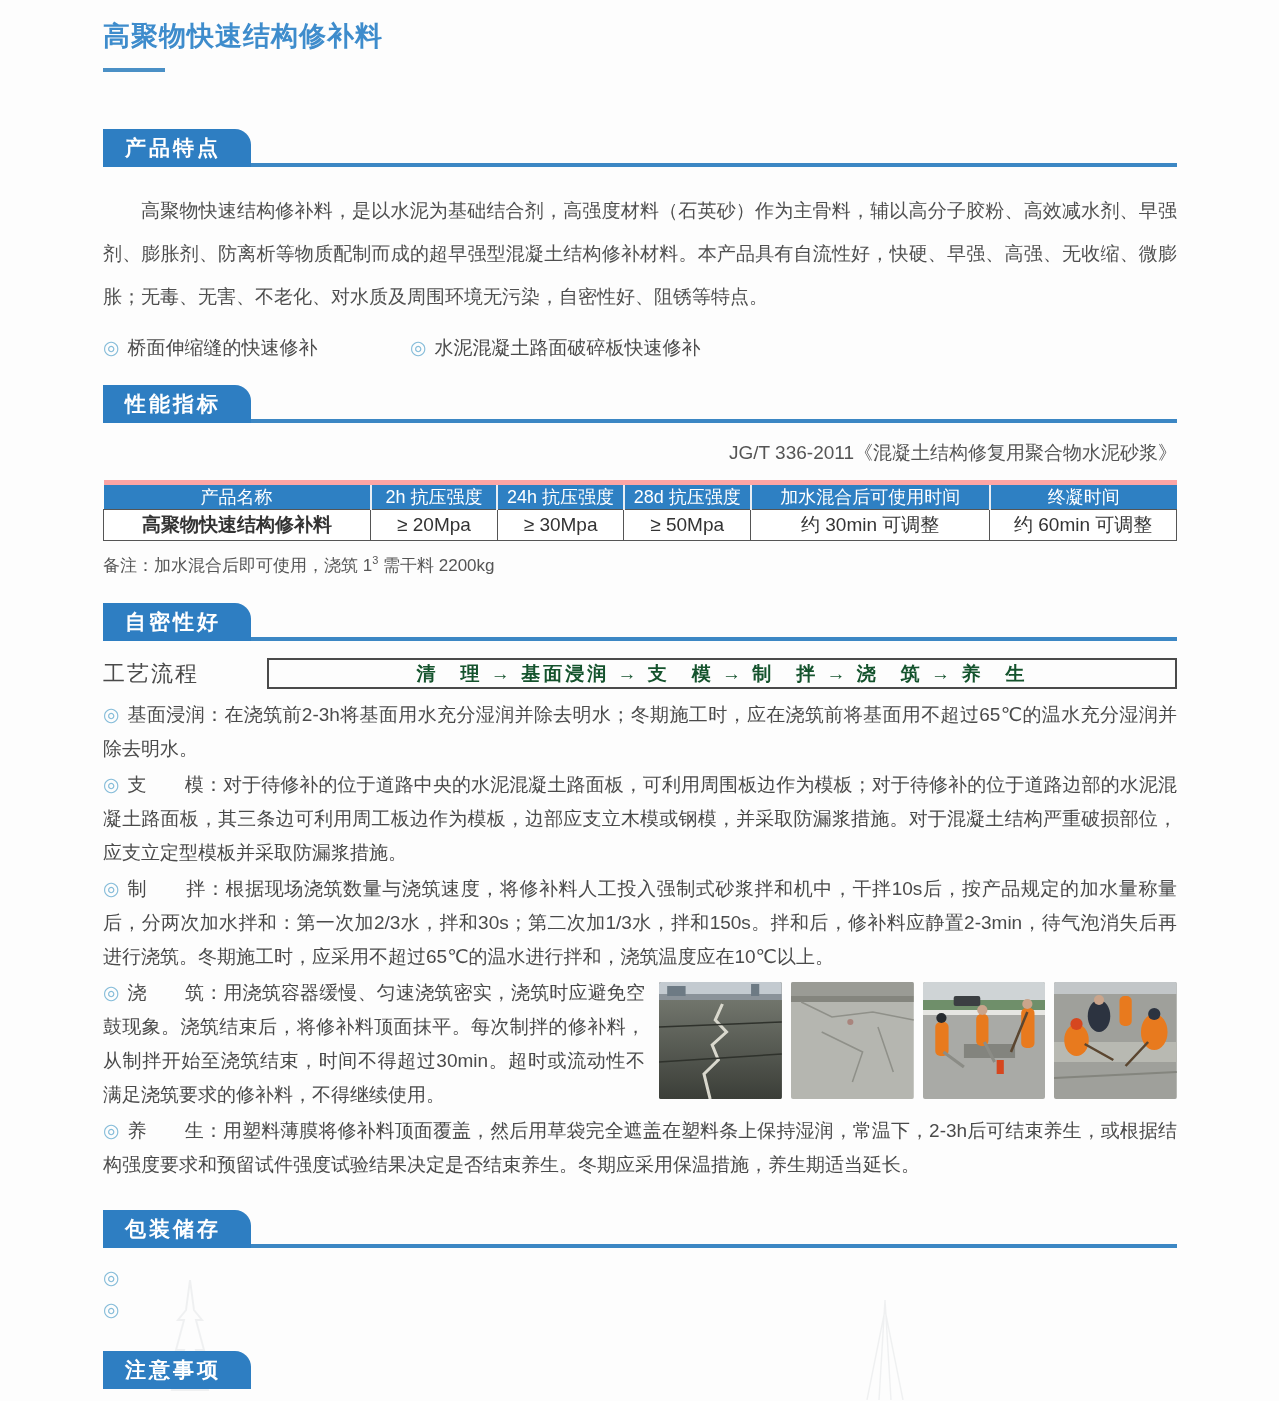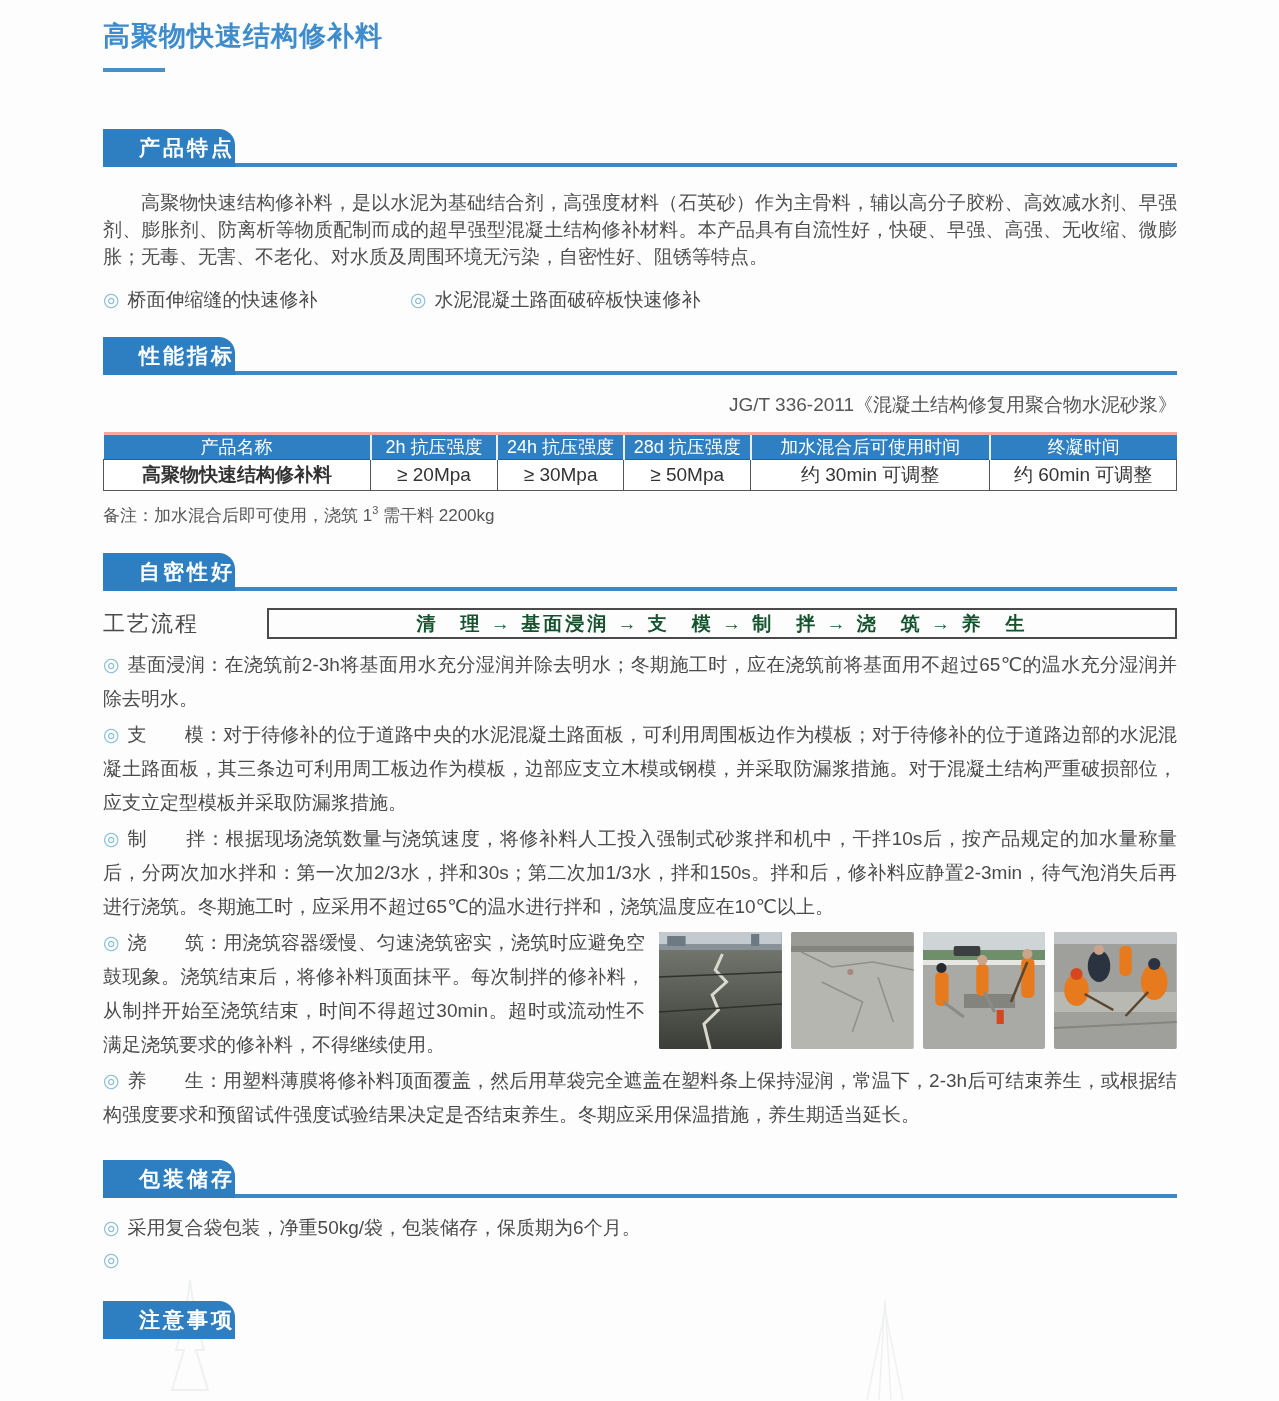--- a/index.html
+++ b/index.html
@@ -15,48 +15,48 @@
   .content { width:1074px; margin-left:103px; padding-top:18px; position:relative; z-index:1; }
 
   
   .doc-title { font-size:27px; font-weight:bold; color:#3e8ccc; letter-spacing:1px; }
   .title-dash { width:62px; height:4px; background:#4a90c6; margin-top:14px; }
 
   
   .section-head { position:relative; height:38px; }
   .section-head .rule { position:absolute; left:0; right:0; bottom:0; height:4px; background:#3c87c4; }
   .section-tab {
-    position:absolute; left:0; top:0; height:38px; width:132px;
+    position:absolute; left:0; top:0; height:38px; width:148px;
     background:#2e7ec2; border-radius:0 16px 0 0;
     color:#ffffff; font-size:21px; font-weight:bold; letter-spacing:3px;
-    display:flex; align-items:center; padding-left:36px; z-index:2;
+    display:flex; align-items:center; padding-left:22px; z-index:2;
   }
   .mt-features { margin-top:57px; }
   .mt-sec { margin-top:26px; }
 
   
   .features-para {
-    margin-top:22px; font-size:19px; line-height:27px; color:#4f4f4f;
+    margin-top:22px; font-size:19px; line-height:43px; color:#4f4f4f;
     text-indent:2em; text-align:justify;
   }
 
   
   .bullet-row { display:flex; align-items:flex-start; }
   .ring { color:#85bcd9; font-size:19px; margin-right:8px; line-height:inherit; flex:none; }
 
   
   .apps-row { display:flex; margin-top:17px; font-size:19px; line-height:26px; color:#4a4a4a; margin-bottom:24px; }
   .apps-row .app-item:first-child { width:307px; flex:none; }
 
   
   .standard-line { text-align:right; margin-top:17px; font-size:19px; color:#555; }
   table.perf { width:100%; border-collapse:collapse; margin-top:14px; }
   table.perf th {
     background:#2e80c3; color:#fff; font-size:18px; font-weight:500;
-    height:17px; border-left:2px solid #e8eef4; border-top:3px solid #fca5a5;
+    height:17px; border-left:2px solid #e8eef4; border-top:5px solid #fca5a5;
   }
   table.perf th:first-child { border-left:none; }
   table.perf td {
     background:#fff; color:#333; font-size:19px; text-align:center; height:31px;
     border:1px solid #555;
   }
   td.prod-name { font-weight:bold; }
   .note { margin-top:13px; font-size:17px; color:#555; }
   .note sup { font-size:11px; }
 
@@ -256,21 +256,20 @@
     </div>
   </div>
 
   <div class="section-head mt-sec">
     <div class="rule"></div>
     <div class="section-tab">包装储存</div>
   </div>
   <div class="pack-items">
     <div class="bullet-row">
       <span class="ring">◎</span>
-      <span>采用复合袋包装，净重50kg/袋，包装储存，保质期为6个月。</span>
     </div>
     <div class="bullet-row">
       <span class="ring">◎</span>
     </div>
   </div>
 
   <div class="section-head mt-sec">
 
     <div class="section-tab">注意事项</div>
   </div>

